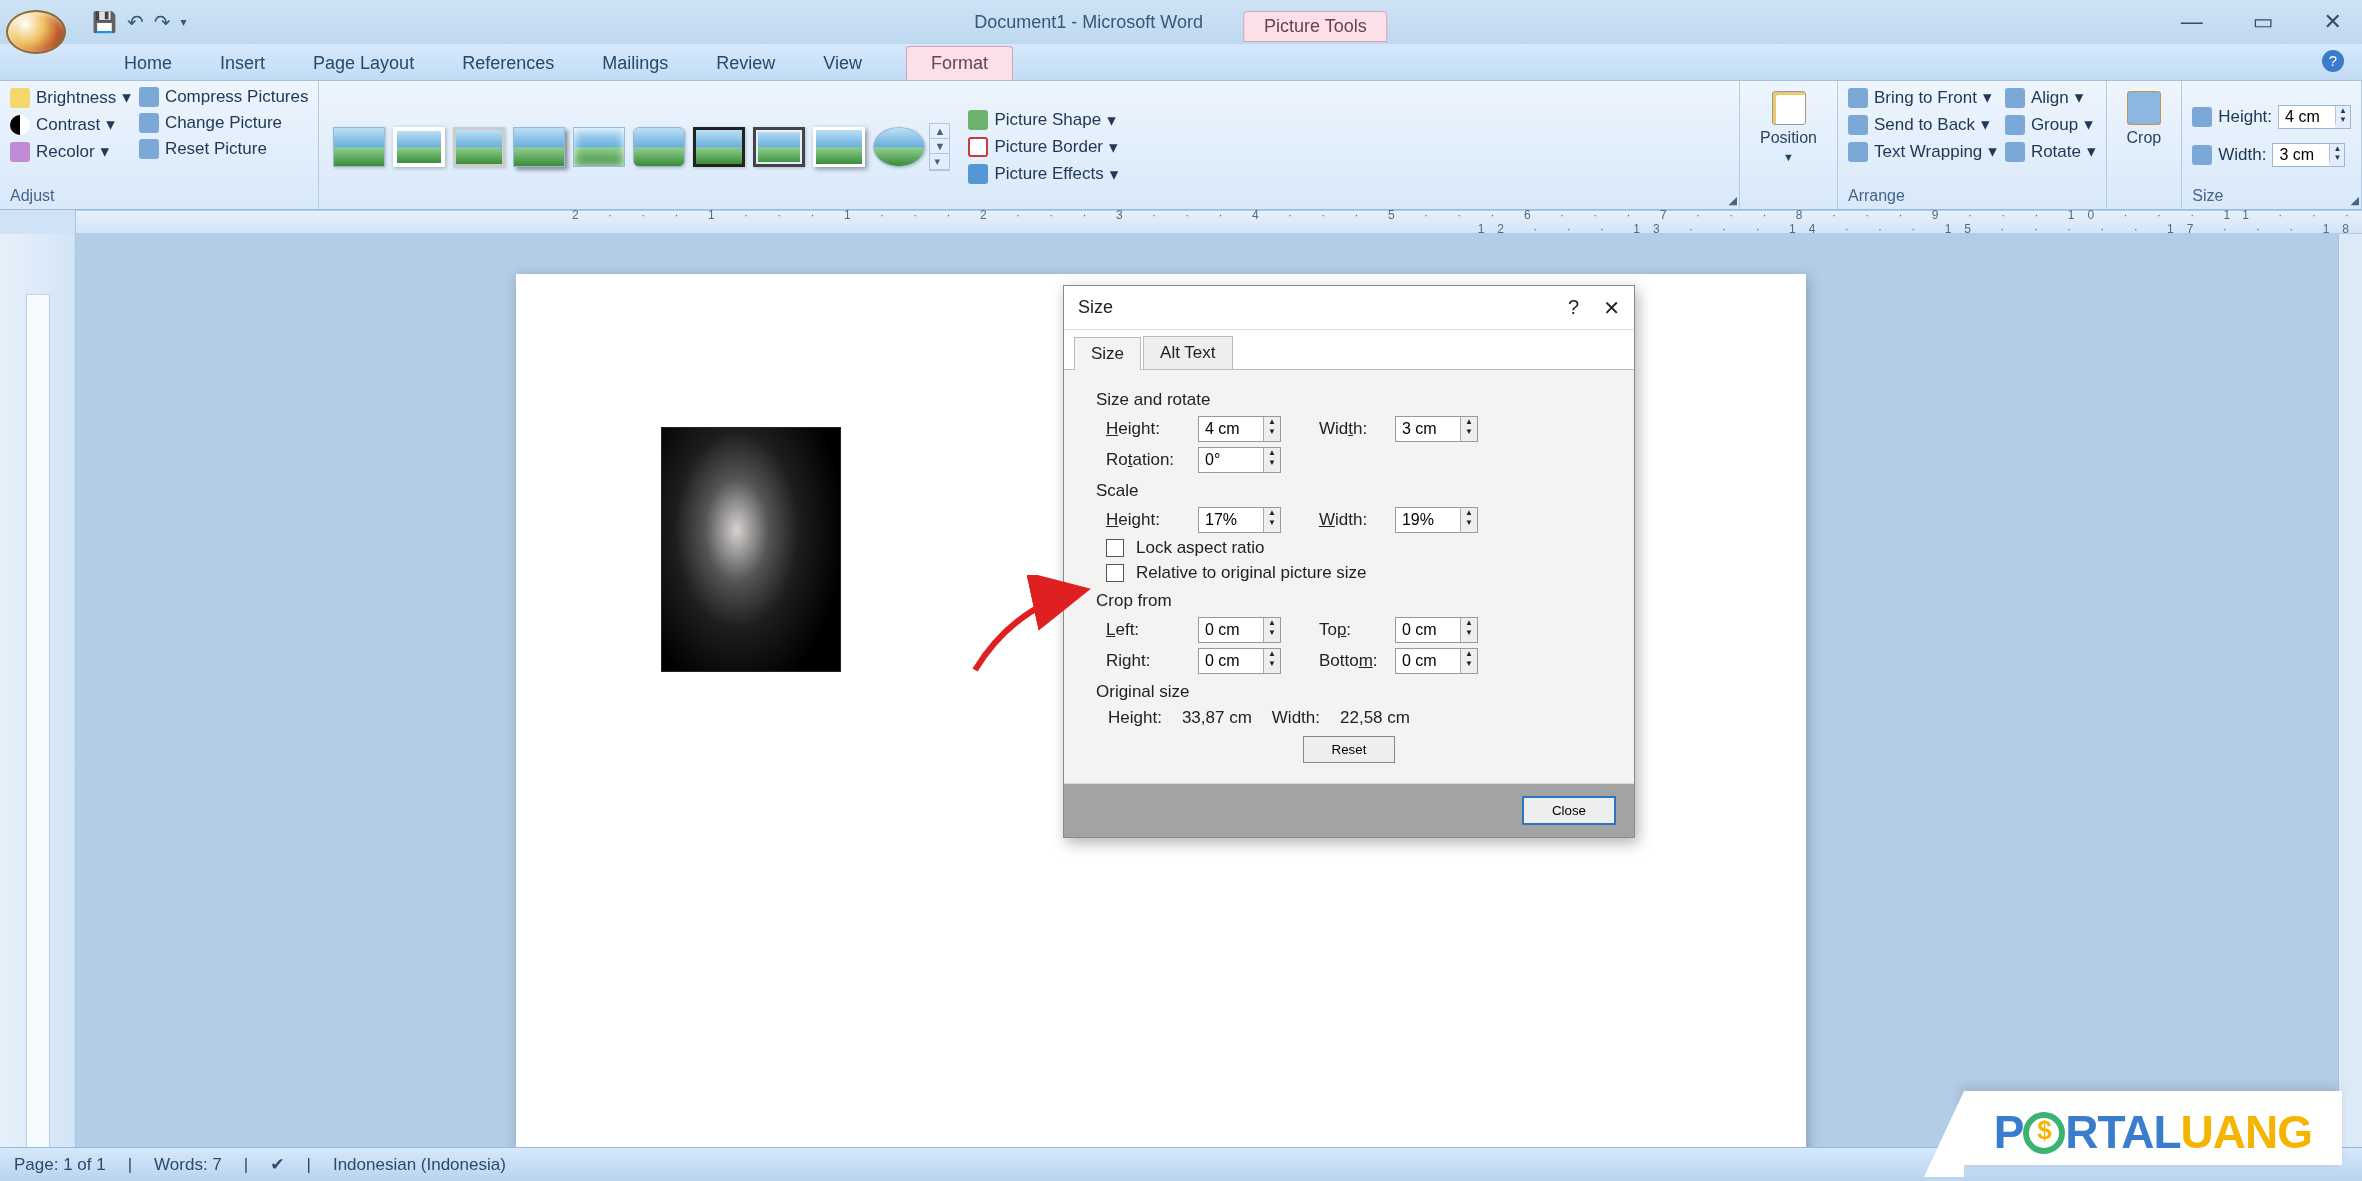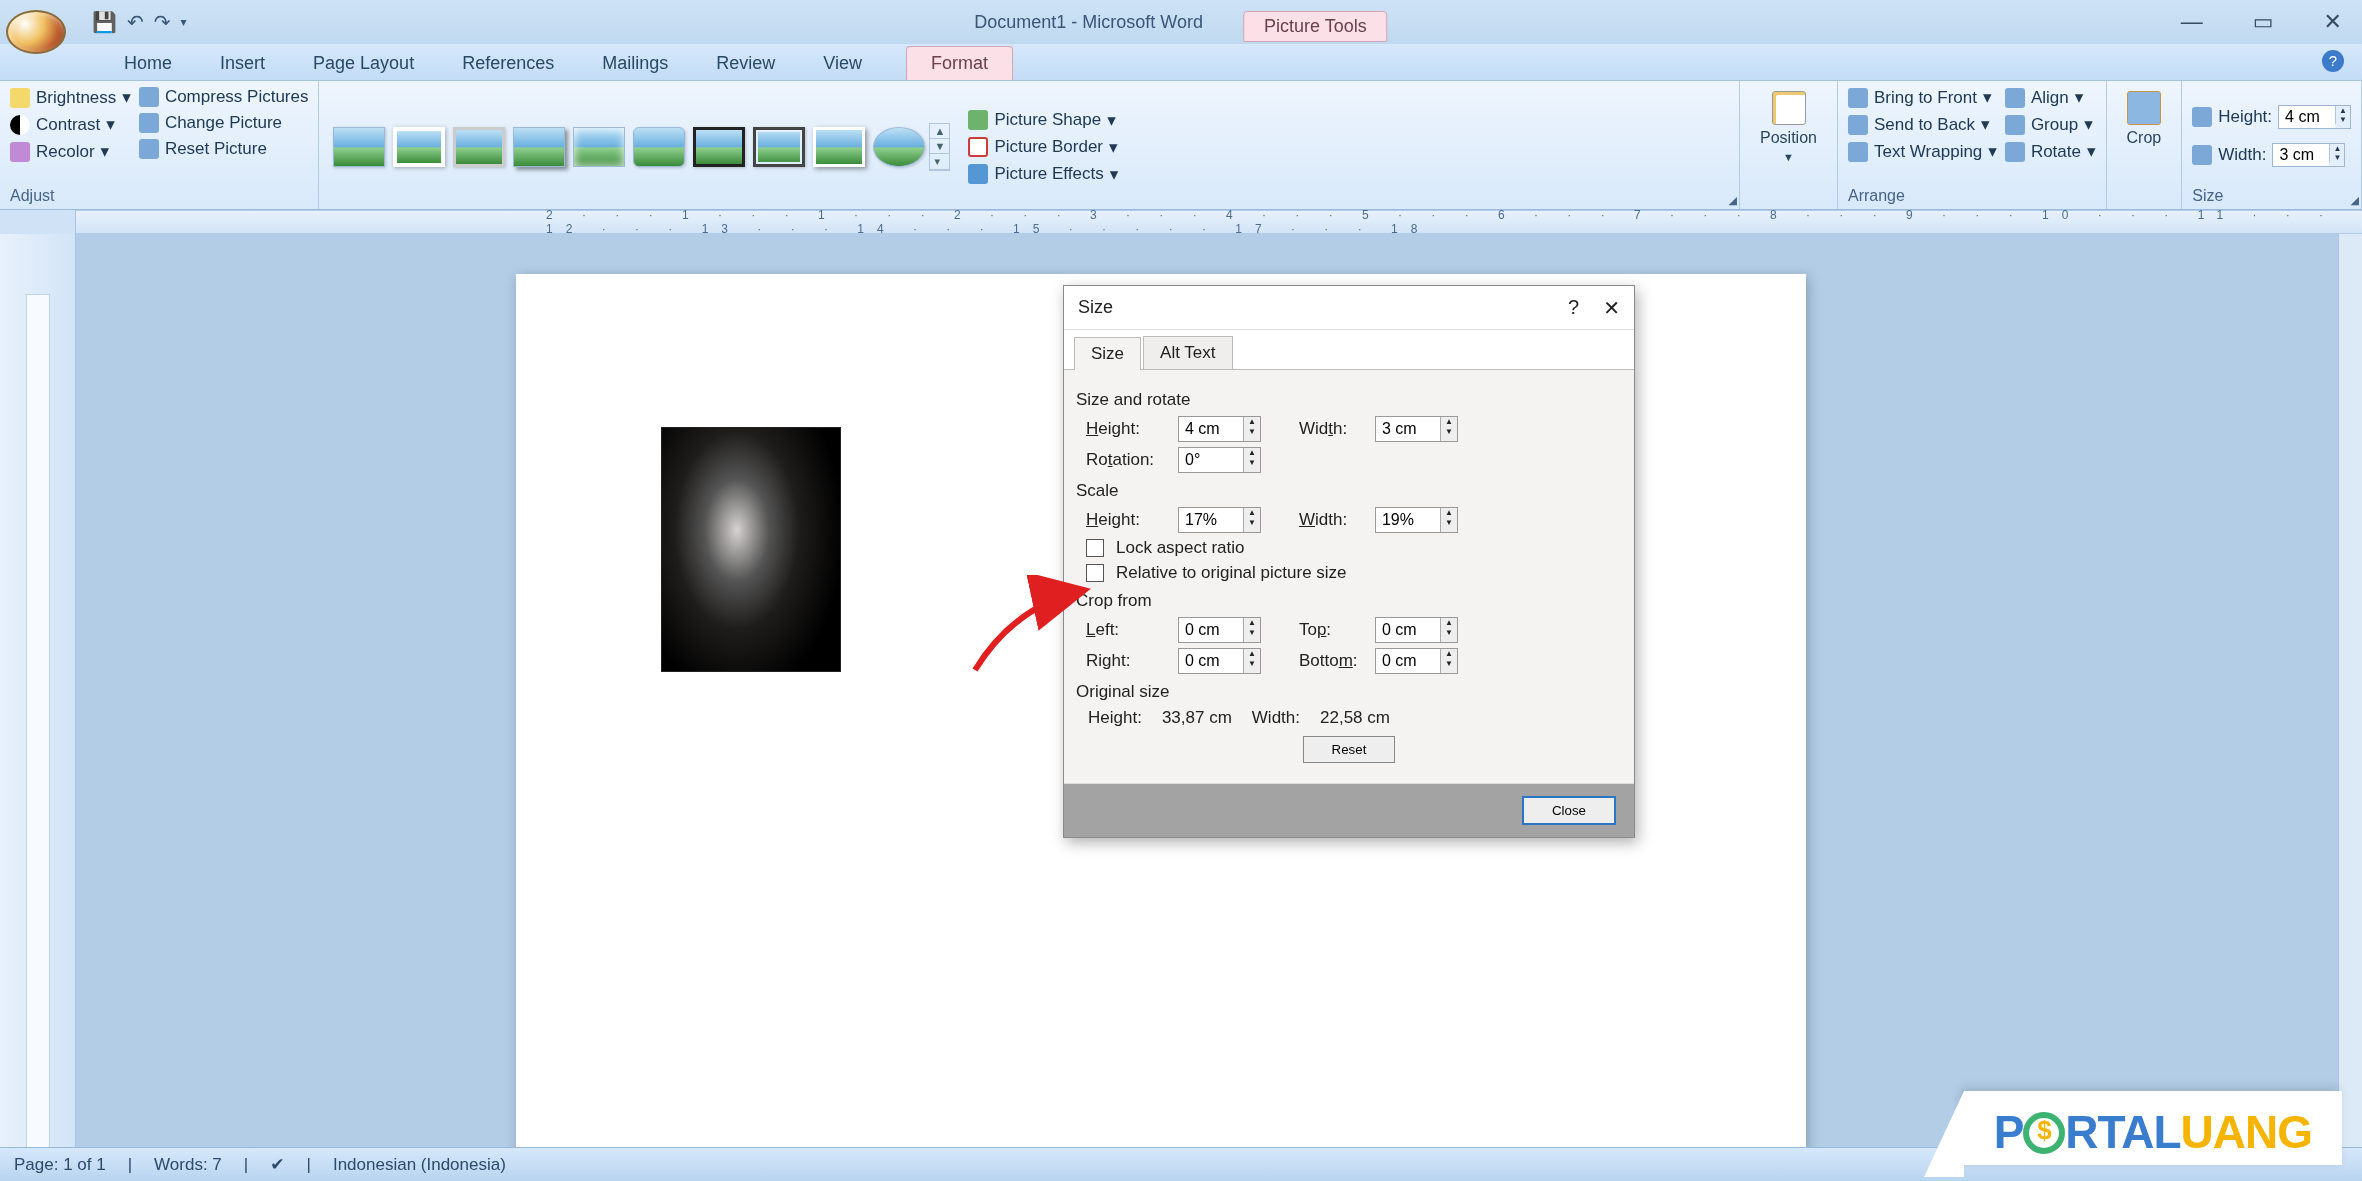--- a/index.html
+++ b/index.html
@@ -36,40 +36,40 @@
 .style-arrows span { padding: 1px 4px; border-bottom: 1px solid #b0c6e0; }
 .big-btn { display: flex; flex-direction: column; align-items: center; gap: 4px; padding: 4px 10px; font-size: 16px; color: #2a4560; }
 .big-ico { width: 34px; height: 34px; background: #edc96d; border: 1px solid #c7924a; border-radius: 3px; }
 .spin-s { display: inline-flex; border: 1px solid #9cb6d3; background: #fff; }
 .spin-s input { width: 56px; border: none; padding: 2px 6px; font-size: 16px; }
 .spin-s .arrw { display: flex; flex-direction: column; font-size: 8px; background: #e4eefb; }
 .spin-s .arrw span { padding: 0 3px; border-left: 1px solid #b0c6e0; }
 .dl { position: absolute; right: 2px; bottom: 2px; font-size: 11px; color: #466488; }
 
 
-.ruler-h { height: 24px; background: linear-gradient(#e8f1fb, #d2e4f7); border-top: 1px solid #b2cbe6; border-bottom: 1px solid #b2cbe6; display: flex; align-items: center; }
+.ruler-h { height: 24px; background: linear-gradient(#e8f1fb, #d2e4f7); border-top: 1px solid #b2cbe6; border-bottom: 1px solid #b2cbe6; display: flex; align-items: center; text-align: right; }
 .ruler-corner { width: 76px; height: 24px; background: #d0e2f5; border-right: 1px solid #a9c4e1; text-align: center; }
 .ruler-track { flex: 1; position: relative; font-size: 12px; color: #4c6b8d; letter-spacing: 13px; padding-left: 470px; }
 .doc-area { display: flex; height: 930px; }
 .ruler-v { width: 76px; background: linear-gradient(90deg, #e8f1fb, #d2e4f7); border-right: 1px solid #a9c4e1; display: flex; justify-content: center; }
 .ruler-v-in { width: 24px; background: #f7fbff; border: 1px solid #bcd3ea; margin-top: 60px; font-size: 11px; color: #4c6b8d; }
 .workspace { flex: 1; background: #b3cde7; position: relative; overflow: hidden; }
 .page { position: absolute; left: 440px; top: 40px; width: 1290px; height: 2000px; background: #fff; box-shadow: 2px 3px 12px rgba(0,0,0,.25); }
 .page-img { position: absolute; left: 145px; top: 153px; width: 180px; height: 245px; background: radial-gradient(ellipse 60% 70% at 42% 42%, #d6d3d1, #555 30%, #1f1d1c 58%, #000); border: 1px solid #222; }
 .scroll-v { position: absolute; right: 0; top: 0; width: 24px; height: 100%; background: #dce9f7; border-left: 1px solid #a9c4e1; }
 
 
 .dialog { position: absolute; left: 1063px; top: 285px; width: 572px; background: #f5f3f2; border: 1px solid #8a8a8a; box-shadow: 3px 5px 14px rgba(0,0,0,.3); z-index: 20; font-size: 17px; color: #222; }
 .dlg-title { height: 44px; display: flex; align-items: center; padding: 0 14px; justify-content: space-between; background: #fff; border-bottom: 1px solid #ddd; }
 .dlg-title .t { font-size: 18px; }
 .dlg-ctrls { display: flex; gap: 24px; font-size: 20px; }
 .dlg-tabs { display: flex; border-bottom: 1px solid #bbb; padding: 6px 10px 0; background: #fff; }
 .dlg-tab { padding: 6px 16px; border: 1px solid #bbb; border-bottom: none; background: #f0eeec; margin-right: 2px; cursor: pointer; }
 .dlg-tab.active { background: #f5f3f2; position: relative; top: 1px; }
-.dlg-body { padding: 12px 12px; }
+.dlg-body { padding: 12px 32px; }
 .sec-h { margin: 8px 0 6px; }
 .frow { display: flex; align-items: center; gap: 10px; margin: 5px 0 5px 10px; }
 .frow label { width: 82px; }
 .frow label.w2 { width: 66px; margin-left: 28px; }
 .spin { display: inline-flex; border: 1px solid #999; background: #fff; }
 .spin input { width: 64px; border: none; padding: 3px 6px; font-size: 16px; }
 .spin .arr { display: flex; flex-direction: column; background: #eee; border-left: 1px solid #aaa; }
 .spin .arr span { font-size: 8px; padding: 0 4px; line-height: 10px; }
 .chk { display: flex; align-items: center; gap: 12px; margin: 5px 0 5px 10px; }
 .chk .box { width: 18px; height: 18px; border: 1px solid #555; background: #fff; }

